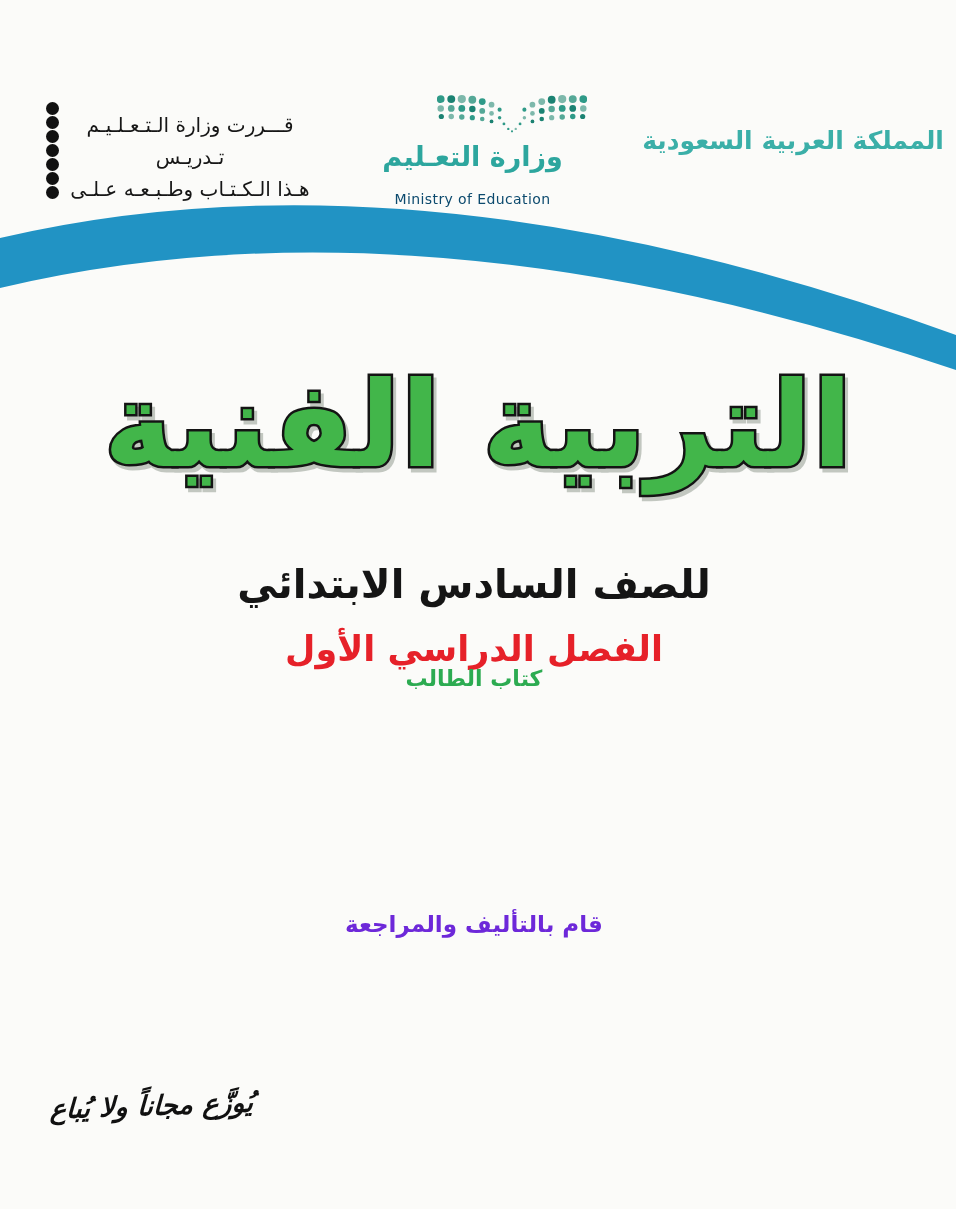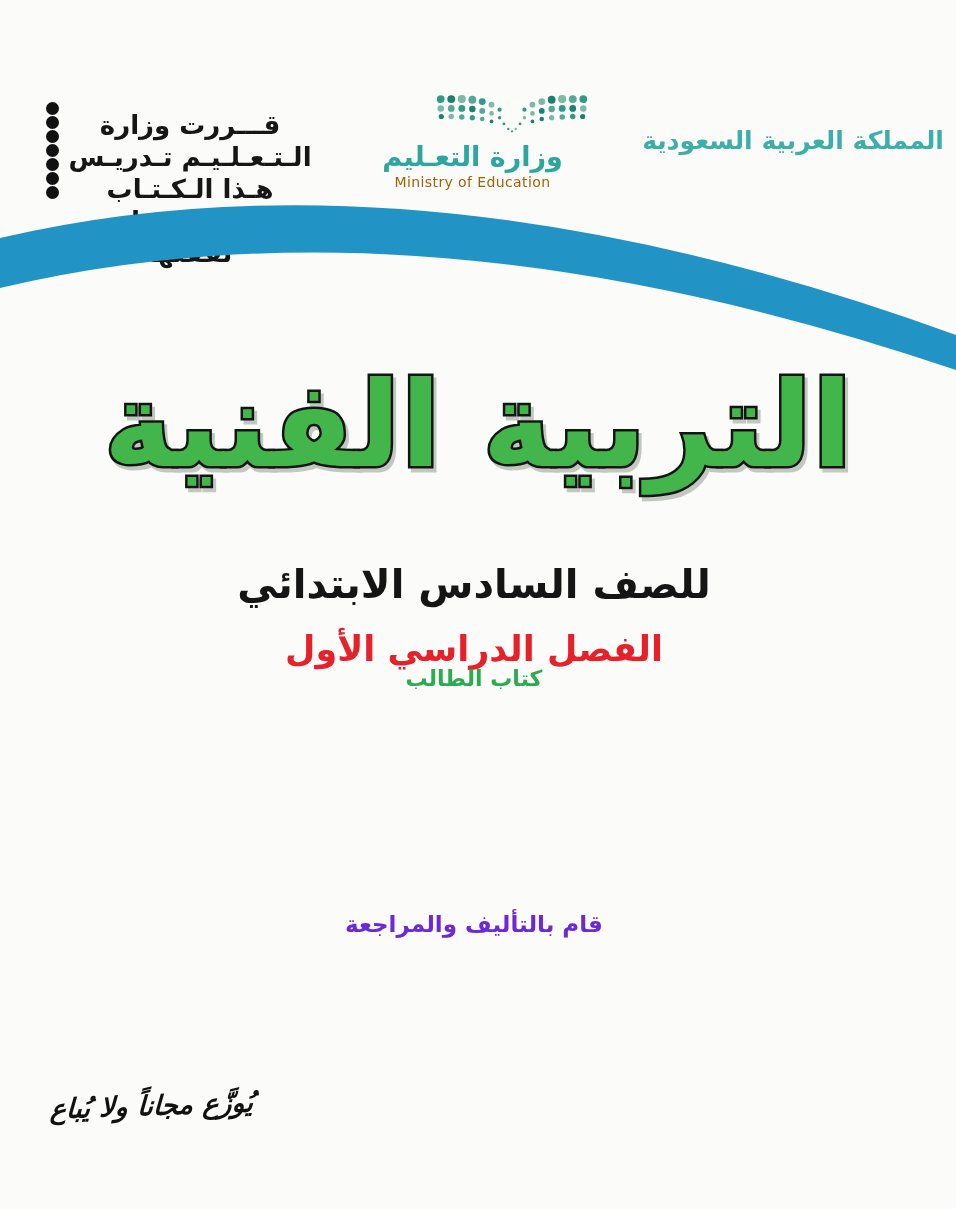--- a/index.html
+++ b/index.html
@@ -10,28 +10,28 @@
     position:relative;
     overflow:hidden;
   }
   .abs{position:absolute;}
 
   
   .decree-block{left:46px;top:99px;display:flex;align-items:flex-start;}
   .dot-col{display:flex;flex-direction:column;gap:1px;margin-top:3px;}
   .dot-col span{width:13px;height:13px;border-radius:50%;background:#111;display:block;}
   .decree-text{direction:rtl;margin-right:0;margin-left:0;padding-right:14px;
-    font-weight:bold;font-size:26px;line-height:32px;color:#161616;
+    font-weight:normal;font-size:20px;line-height:32px;color:#161616;
     width:262px;text-align:center;margin-top:10px;letter-spacing:-0.5px;}
 
   
   .logo-block{left:365px;top:94px;width:215px;text-align:center;}
   .logo-dots{display:block;margin:0 0 8px 72px;}
   .logo-ar{color:#2da69e;font-weight:bold;font-size:27px;line-height:30px;direction:rtl;}
-  .logo-en{color:#a16207;font-size:14px;letter-spacing:0.4px;margin-top:2px;}
+  .logo-en{color:#0c4a6e;font-size:14px;letter-spacing:0.4px;margin-top:19px;}
 
   
   .kingdom{right:8px;top:126px;width:310px;text-align:center;direction:rtl;
     color:#3bafa8;font-weight:bold;font-size:25px;}
 
   
   .swoosh{left:0;top:200px;}
 
   
   .title-svg{left:50%;margin-left:-450px;top:348px;

